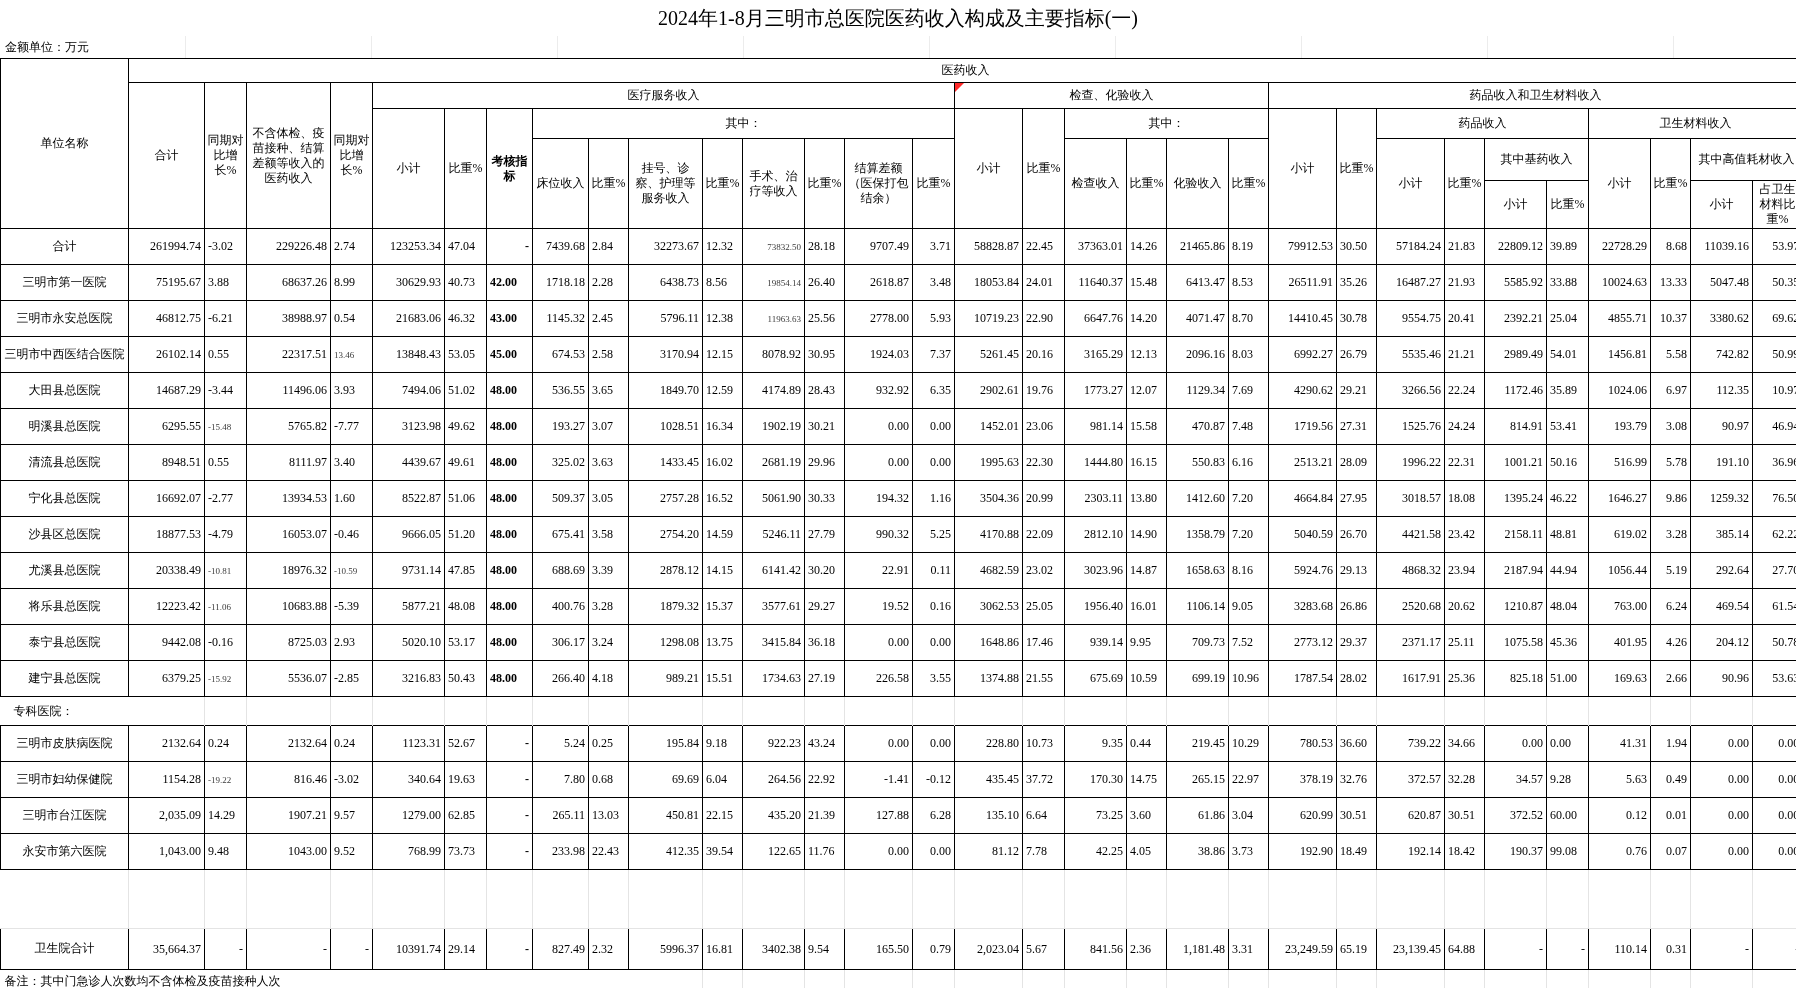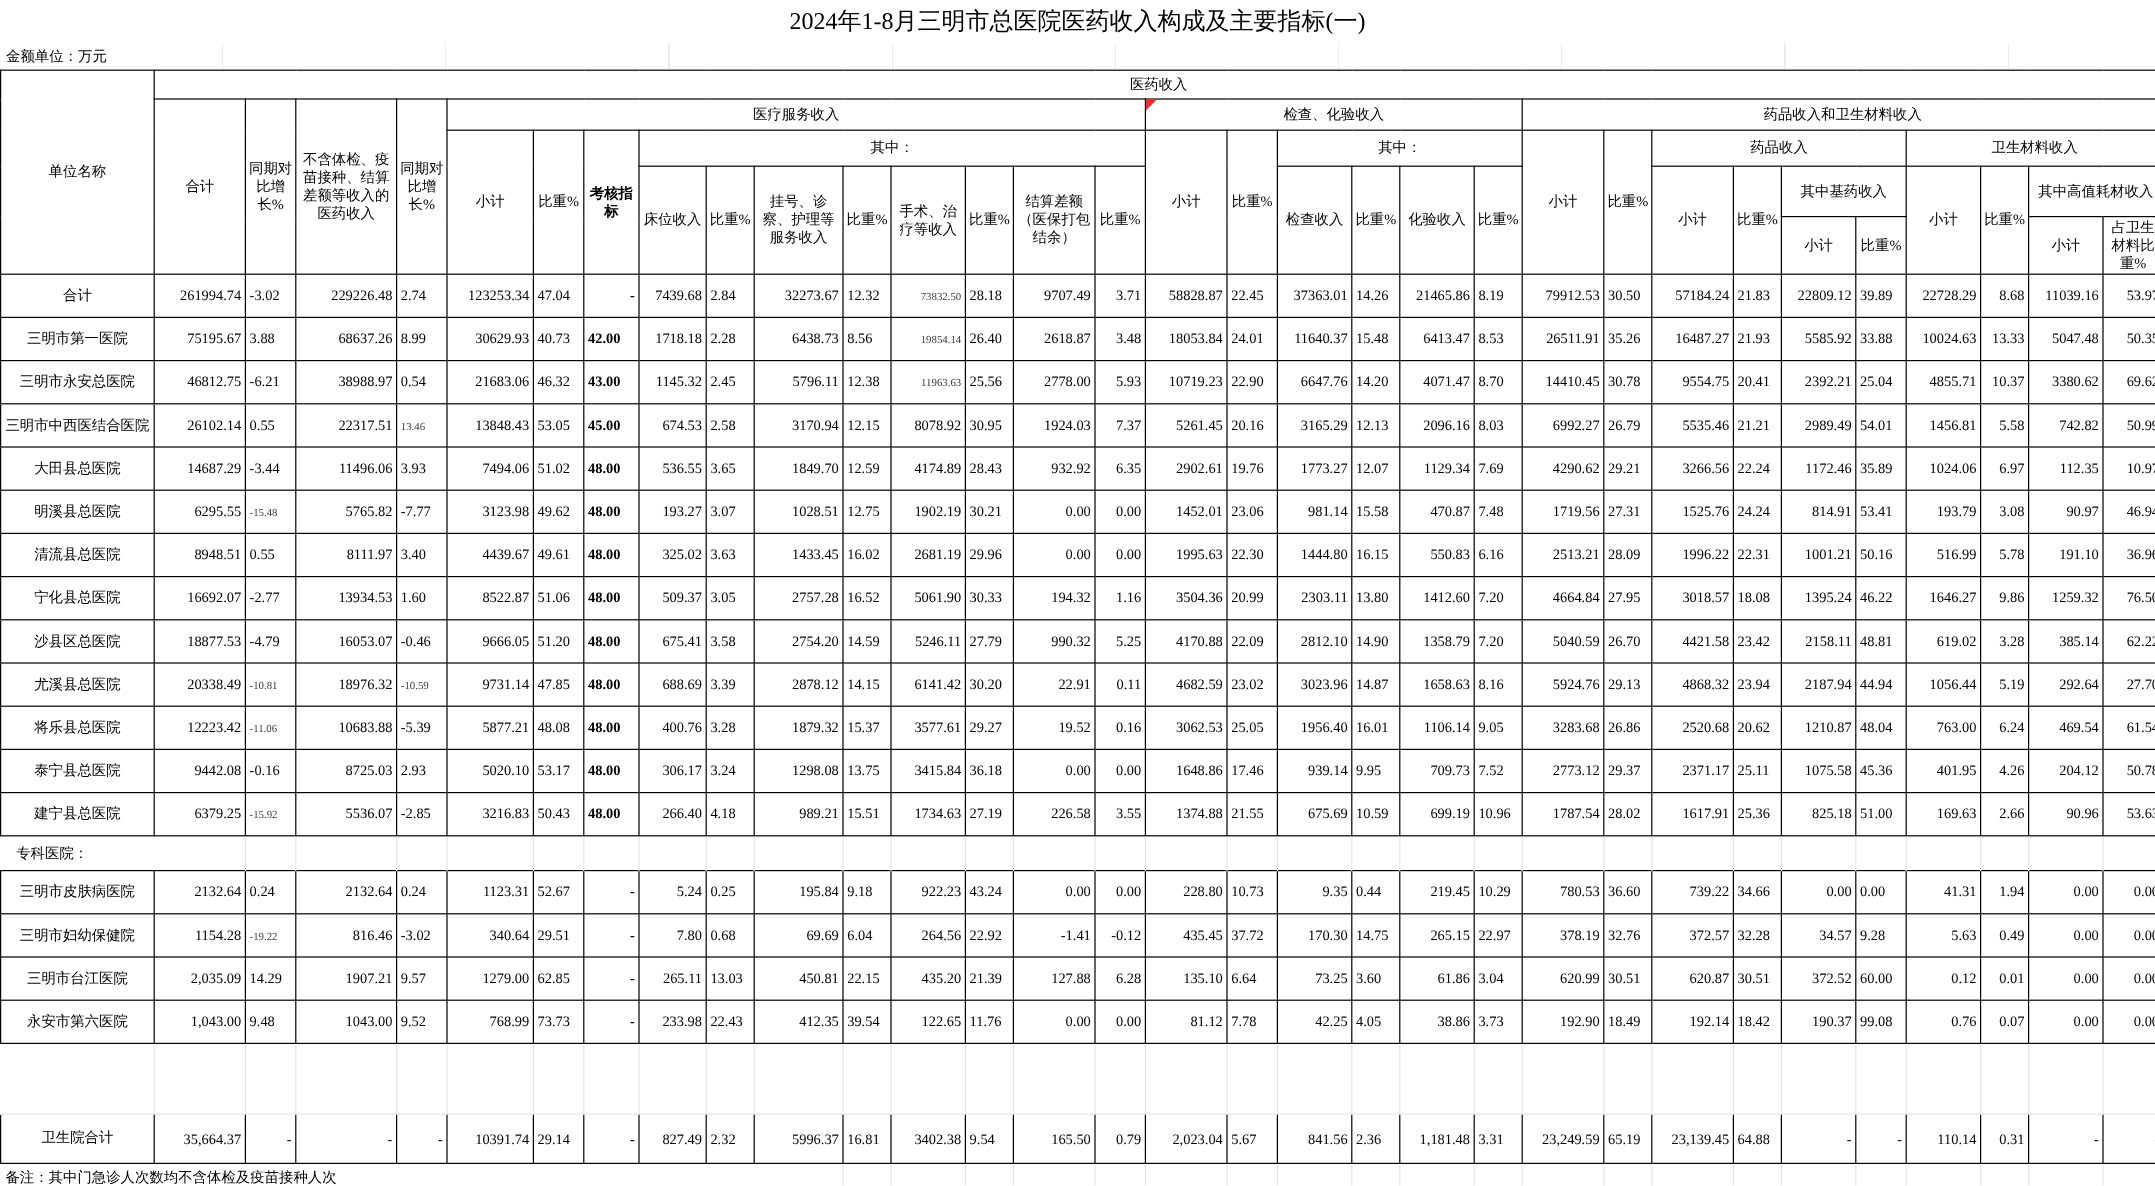--- a/index.html
+++ b/index.html
@@ -306,21 +306,21 @@
         <td class="v ar">6295.55</td>
         <td class="v al sm">-15.48</td>
         <td class="v ar">5765.82</td>
         <td class="v al">-7.77</td>
         <td class="v ar">3123.98</td>
         <td class="v al">49.62</td>
         <td class="v al kh">48.00</td>
         <td class="v ar">193.27</td>
         <td class="v al">3.07</td>
         <td class="v ar">1028.51</td>
-        <td class="v al">12.75</td>
+        <td class="v al">16.34</td>
         <td class="v ar">1902.19</td>
         <td class="v al">30.21</td>
         <td class="v ar">0.00</td>
         <td class="v ar">0.00</td>
         <td class="v ar">1452.01</td>
         <td class="v al">23.06</td>
         <td class="v ar">981.14</td>
         <td class="v al">15.58</td>
         <td class="v ar">470.87</td>
         <td class="v al">7.48</td>
@@ -641,21 +641,21 @@
         <td class="v ar">0.00</td>
         <td class="v ar">0.00</td>
       </tr>
       <tr class="r-data">
         <td class="name">三明市妇幼保健院</td>
         <td class="v ar">1154.28</td>
         <td class="v al sm">-19.22</td>
         <td class="v ar">816.46</td>
         <td class="v al">-3.02</td>
         <td class="v ar">340.64</td>
-        <td class="v al">29.51</td>
+        <td class="v al">19.63</td>
         <td class="v ar kh">-</td>
         <td class="v ar">7.80</td>
         <td class="v al">0.68</td>
         <td class="v ar">69.69</td>
         <td class="v al">6.04</td>
         <td class="v ar">264.56</td>
         <td class="v al">22.92</td>
         <td class="v ar">-1.41</td>
         <td class="v ar">-0.12</td>
         <td class="v ar">435.45</td>

